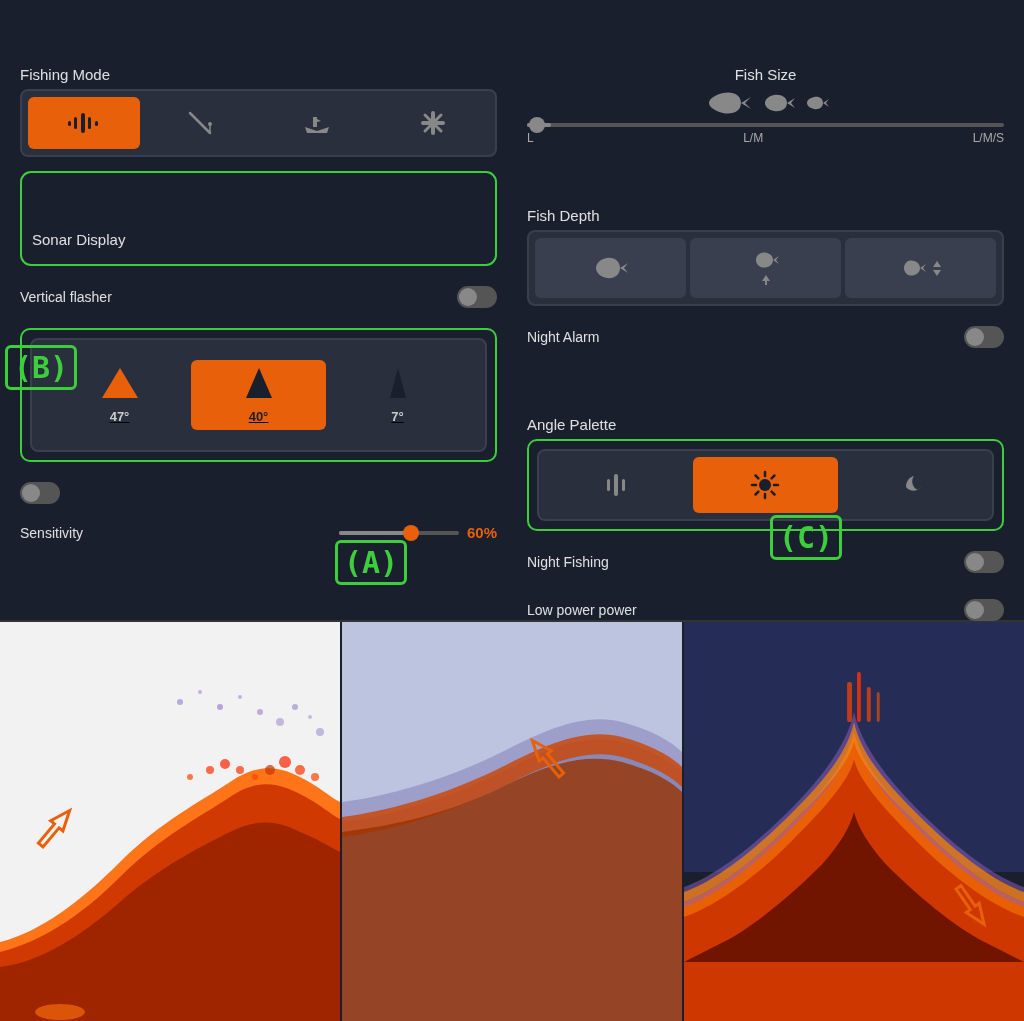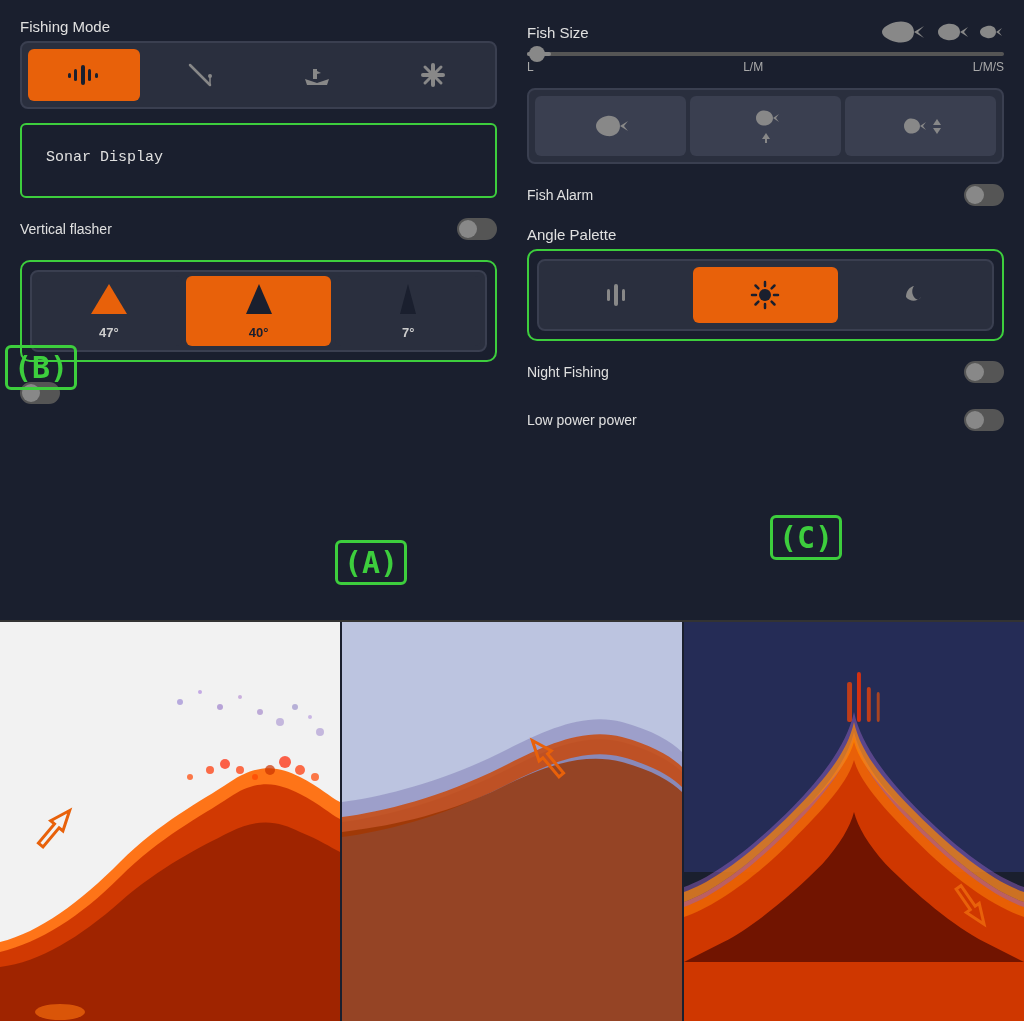--- a/index.html
+++ b/index.html
@@ -31,20 +31,21 @@
       flex: 1;
       display: flex;
       flex-direction: column;
       gap: 14px;
     }
 
     .section-label {
       color: #e0e0e0;
       font-size: 15px;
       margin-bottom: 6px;
+      margin-top: 48px;
     }
 
     
     .fishing-mode-row {
       background: #2a2f3e;
       border: 2px solid #3a3f50;
       border-radius: 8px;
       display: flex;
       padding: 6px;
       gap: 4px;
@@ -66,23 +67,22 @@
     }
 
     .mode-btn.inactive {
       background: transparent;
       color: #888;
     }
 
     
     .sonar-display-container {
       border: 2.5px solid #3dce3d;
-      border-radius: 6px;
-      padding: 24px;
-      font-family: Liberation Mono, monospace;
+      border-radius: 11px;
+      padding: 10px;
     }
 
     .sonar-display-row {
       background: #2a2f3e;
       border: 2px solid #3a3f50;
       border-radius: 8px;
       display: flex;
       padding: 6px;
       gap: 4px;
     }
@@ -149,22 +149,23 @@
       border: 2.5px solid #3dce3d;
       border-radius: 10px;
       padding: 8px;
     }
 
     .beam-angle-row {
       background: #2a2f3e;
       border: 2px solid #3a3f50;
       border-radius: 8px;
       display: flex;
-      padding: 4px;
+      padding: 20px;
       gap: 4px;
+      text-decoration: underline;
     }
 
     .beam-btn {
       flex: 1;
       height: 70px;
       border-radius: 6px;
       display: flex;
       flex-direction: column;
       align-items: center;
       justify-content: center;
@@ -489,26 +490,38 @@
             <div class="angle-label" style="color:#ccc;">7°</div>
           </div>
         </div>
       </div>
     </div>
 
     <div class="toggle-row">
       <div class="toggle"></div>
     </div>
 
+    <div class="sensitivity-row">
+      <span class="toggle-label">Sensitivity</span>
+      <div style="display:flex;align-items:center;gap:8px;">
+        <div style="width:120px;position:relative;">
+          <div class="slider-track">
+            <div class="slider-fill" style="width:60%;"></div>
+          </div>
+          <div class="slider-thumb" style="left:calc(60% - 8px);background:#e8610a;"></div>
+        </div>
+        <span class="sensitivity-value">60%</span>
+      </div>
+    </div>
   </div>
 
   <div class="right-col">
 
     <div class="fish-size-section">
-      <div style="display:flex;justify-content:space-between;align-items:center;">
+      <div style="display:flex;justify-content:space-between;align-items:center;flex-direction:column;">
         <span class="section-label">Fish Size</span>
         <div class="fish-icons-row">
 
           <svg width="52" height="28" viewBox="0 0 52 28" fill="#888">
               <path d="M40 14 C40 6 32 2 22 4 C14 6 8 10 8 14 C8 18 14 22 22 24 C32 26 40 22 40 14 Z M40 14 L50 8 L44 14 L50 20 Z"></path>
             </svg>
 
           <svg width="38" height="22" viewBox="0 0 38 22" fill="#888">
               <path d="M28 11 C28 5 22 2 15 3 C10 4 6 7 6 11 C6 15 10 18 15 19 C22 20 28 17 28 11 Z M28 11 L36 6 L32 11 L36 16 Z"></path>
             </svg>
@@ -525,20 +538,21 @@
         <div class="slider-thumb" style="left:2px;background:#888;"></div>
       </div>
       <div class="slider-labels">
         <span>L</span>
         <span>L/M</span>
         <span>L/M/S</span>
       </div>
     </div>
 
     <div>
+      <div class="section-label">Fish Depth</div>
       <div class="fish-depth-row">
 
         <div class="depth-btn" style="background:#3a3f50;">
           <svg width="38" height="28" viewBox="0 0 38 28" fill="#888">
               <path d="M28 14 C28 7 22 3 15 4 C9 5 4 9 4 14 C4 19 9 23 15 24 C22 25 28 21 28 14 Z M28 14 L36 9 L32 14 L36 19 Z"></path>
             </svg>
         </div>
 
         <div class="depth-btn" style="background:#3a3f50;">
           <div style="display:flex;flex-direction:column;align-items:center;gap:2px;">
@@ -563,21 +577,21 @@
               <svg width="10" height="8" viewBox="0 0 10 8" fill="#888">
                   <path d="M5 7 L9 1 L6 1 L4 1 L1 1 Z"></path>
                 </svg>
             </div>
           </div>
         </div>
       </div>
     </div>
 
     <div class="toggle-row">
-      <span class="toggle-label">Fish Alarm</span>
+      <span class="toggle-label">Night Alarm</span>
       <div class="toggle"></div>
     </div>
 
     <div>
       <div class="section-label">Angle Palette</div>
       <div class="color-palette-container">
         <div class="color-palette-row">
 
           <div class="palette-btn inactive">
             <svg width="30" height="30" viewBox="0 0 30 30" fill="none">

